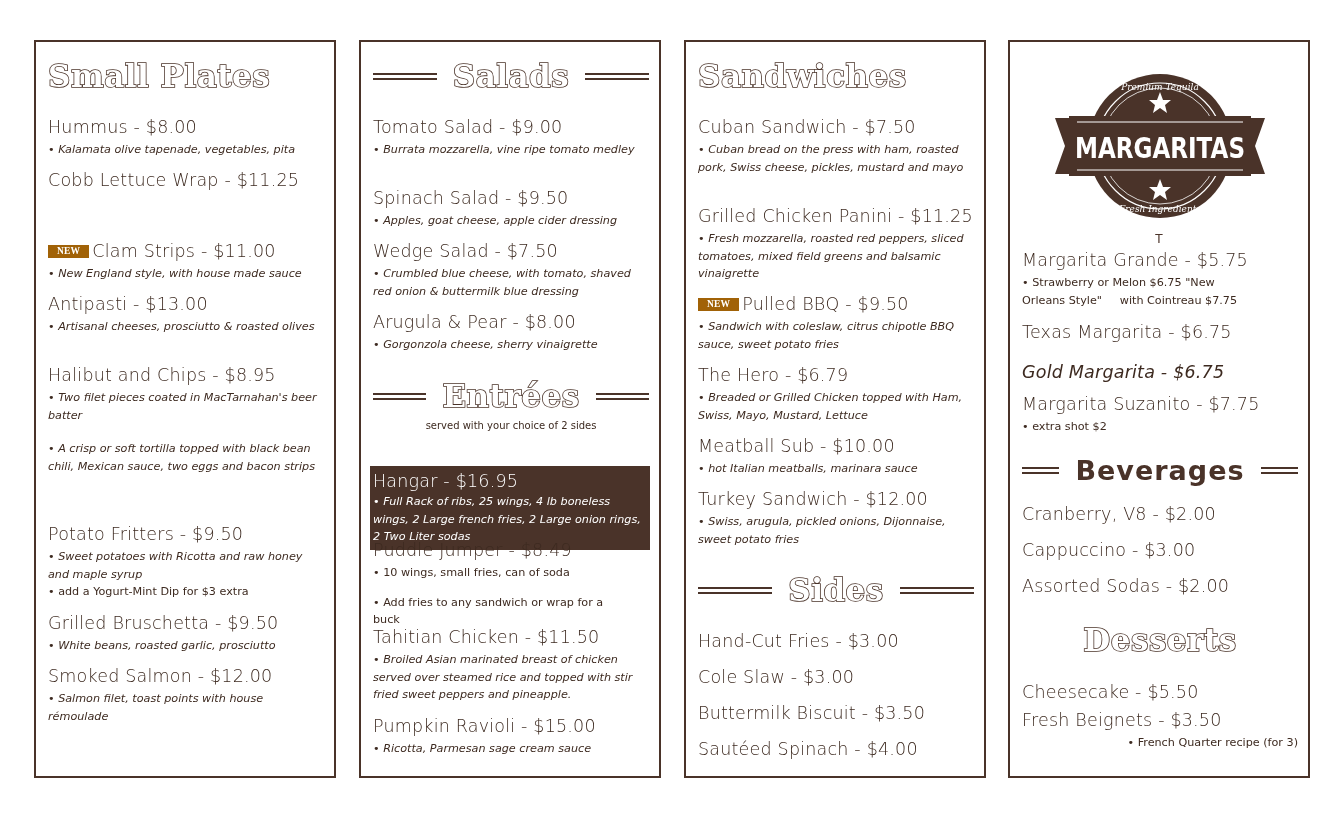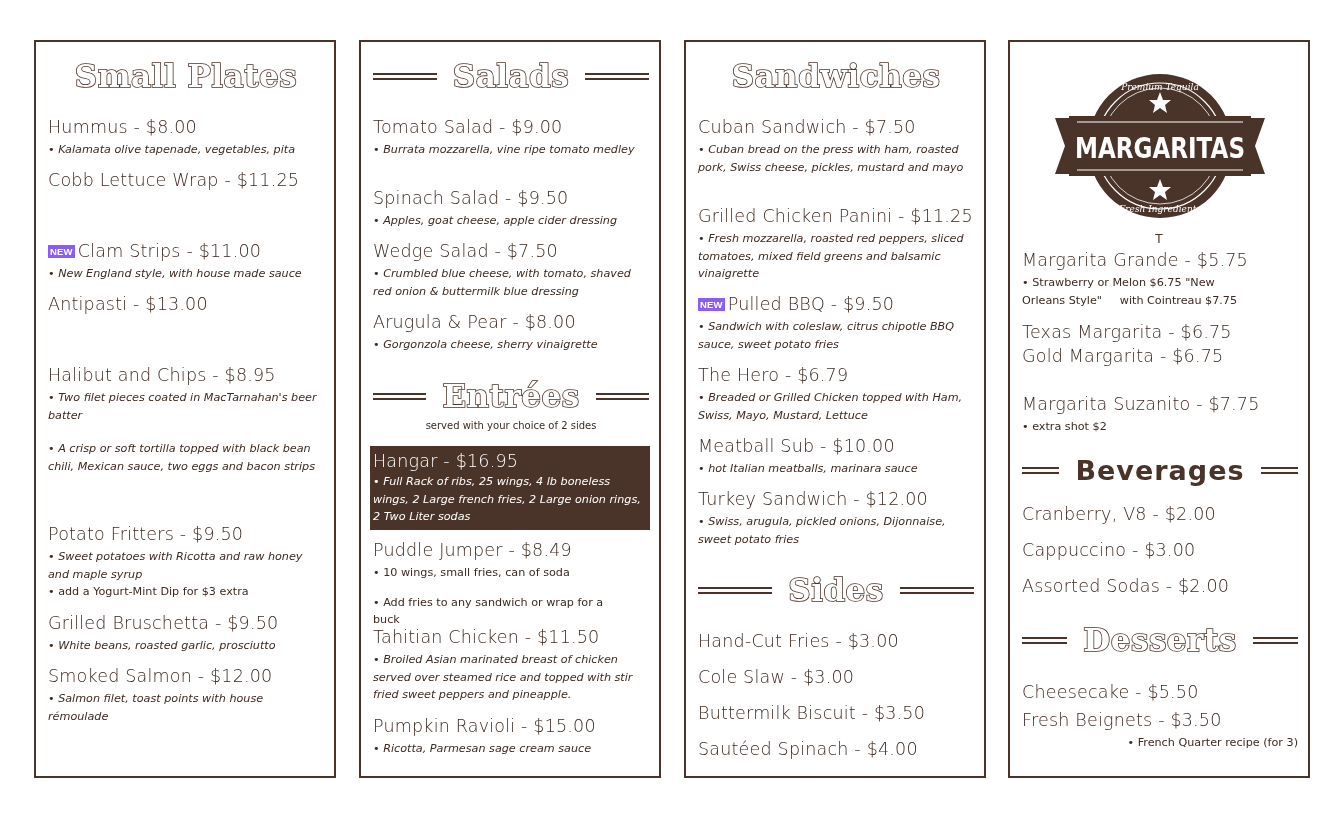--- a/index.html
+++ b/index.html
@@ -4,42 +4,42 @@
 <style>
   html, body { margin: 0; padding: 0; background: #ffffff; }
   body { width: 1344px; height: 816px; position: relative; overflow: hidden;
          font-family: "DejaVu Sans", sans-serif; color: #3d2a20; }
   .panel { position: absolute; top: 40px; width: 298px; height: 734px;
            border: 2px solid #4a3329; background: #fff; box-sizing: content-box; }
   .p1 { left: 34px; } .p2 { left: 359px; } .p3 { left: 684px; } .p4 { left: 1008px; }
   .inner { position: absolute; left: 12px; right: 10px; top: 0; }
 
   .heading { position: absolute; left: 0; right: 0; height: 44px; display: flex;
-             align-items: center; justify-content: center; }
+             align-items: center; }
   .heading .title { font-family: "DejaVu Serif", serif; font-weight: bold; font-size: 31px;
              color: #ffffff; -webkit-text-stroke: 1.6px #4a3329; letter-spacing: 0.5px;
              paint-order: stroke fill; white-space: nowrap; }
   .heading .title.solid { font-family: "DejaVu Sans", sans-serif; color: #4a3329;
              -webkit-text-stroke: 0; font-size: 27px; letter-spacing: 1px; }
   .heading .rule { flex: 1; height: 7px; position: relative; }
   .heading .rule::before, .heading .rule::after { content: ""; position: absolute; left: 0; right: 0;
              height: 2px; background: #4a3329; }
   .heading .rule::before { top: 0; } .heading .rule::after { bottom: 0; }
   .heading .rule.l { margin-right: 16px; } .heading .rule.r { margin-left: 16px; }
 
   .item { position: absolute; left: 0; right: 0; }
   .name { font-family: "DejaVu Sans", sans-serif; font-size: 17.5px; color: #3d2a20;
           letter-spacing: 0.2px; white-space: nowrap; display: flex; align-items: center; font-weight: 300; }
   .desc { font-family: "DejaVu Sans", sans-serif; font-style: italic; font-size: 11.2px; line-height: 17.5px;
           color: #3d2a20; margin-top: 4px; }
   .desc.up { font-style: normal; }
-  .badge { display: inline-block; background: #8b5cf6; color: #fff; font-family: Liberation Sans, sans-serif;
-           font-weight: bold; font-size: 9.5px; padding: 1px 2px; margin-right: 3px; line-height: 11px; }
+  .badge { display: inline-block; background: #a16207; color: #fff; font-family: Liberation Serif, serif;
+           font-weight: bold; font-size: 9.5px; padding: 1px 9px; margin-right: 3px; line-height: 11px; }
   .subtitle { position: absolute; left: 0; right: 0; text-align: center; font-size: 10px; color: #3d2a20; }
-  .dark { position: absolute; left: -3px; right: -1px; background: #4a3329; padding: 5px 3px 4px 3px; }
+  .dark { position: absolute; left: -3px; right: -1px; background: #4a3329; padding: 5px 3px 4px 3px; margin-top: 20px; }
   .dark .name, .dark .desc { color: #fff; }
   .logo { position: absolute; left: 45px; top: 24px; width: 210px; height: 160px; }
   .tlogo { position: absolute; left: 0; right: 0; top: 190px; text-align: center; font-size: 12px; color:#4a3329; }
 </style>
 </head>
 <body>
 
 <div class="panel p1">
   <div class="inner">
     <div class="heading" style="top:12px;">
@@ -54,20 +54,21 @@
     </div>
     <div class="item" style="top:199px;">
       <div class="name">
           <span class="badge">NEW</span>
           <span>Clam Strips - $11.00</span>
         </div>
       <div class="desc">• New England style, with house made sauce</div>
     </div>
     <div class="item" style="top:252px;">
       <div class="name">Antipasti - $13.00</div>
+      <div class="desc">• Artisanal cheeses, prosciutto &amp; roasted olives</div>
     </div>
     <div class="item" style="top:323px;">
       <div class="name">Halibut and Chips - $8.95</div>
       <div class="desc">• Two filet pieces coated in MacTarnahan's beer batter</div>
     </div>
     <div class="item" style="top:394px;">
       <div class="desc">• A crisp or soft tortilla topped with black bean chili, Mexican sauce, two eggs and bacon strips</div>
     </div>
     <div class="item" style="top:482px;">
       <div class="name">Potato Fritters - $9.50</div>
@@ -208,21 +209,21 @@
   <div class="tlogo">T</div>
 
   <div class="inner">
     <div class="item" style="top:208px;">
       <div class="name">Margarita Grande - $5.75</div>
       <div class="desc up" style="white-space:pre-wrap; width:230px;">• Strawberry or Melon $6.75 "New Orleans Style"     with Cointreau $7.75</div>
     </div>
     <div class="item" style="top:280px;">
       <div class="name">Texas Margarita - $6.75</div>
     </div>
-    <div class="item" style="top:304px;">
+    <div class="item" style="top:320px;font-style:italic;">
       <div class="name">Gold Margarita - $6.75</div>
     </div>
     <div class="item" style="top:352px;">
       <div class="name">Margarita Suzanito - $7.75</div>
       <div class="desc up">• extra shot $2</div>
     </div>
 
     <div class="heading" style="top:406px;">
       <span class="rule l"></span>
       <span class="title solid">Beverages</span>
@@ -231,21 +232,21 @@
     <div class="item" style="top:462px;">
       <div class="name">Cranberry, V8 - $2.00</div>
     </div>
     <div class="item" style="top:498px;">
       <div class="name">Cappuccino - $3.00</div>
     </div>
     <div class="item" style="top:534px;">
       <div class="name">Assorted Sodas - $2.00</div>
     </div>
 
-    <div class="heading" style="top:576px;">
+    <div class="heading" style="top:576px;flex-direction:column;">
       <span class="rule l"></span>
       <span class="title">Desserts</span>
       <span class="rule r"></span>
     </div>
     <div class="item" style="top:640px;">
       <div class="name">Cheesecake - $5.50</div>
     </div>
     <div class="item" style="top:668px;text-align:right;">
       <div class="name">Fresh Beignets - $3.50</div>
       <div class="desc up">• French Quarter recipe (for 3)</div>

